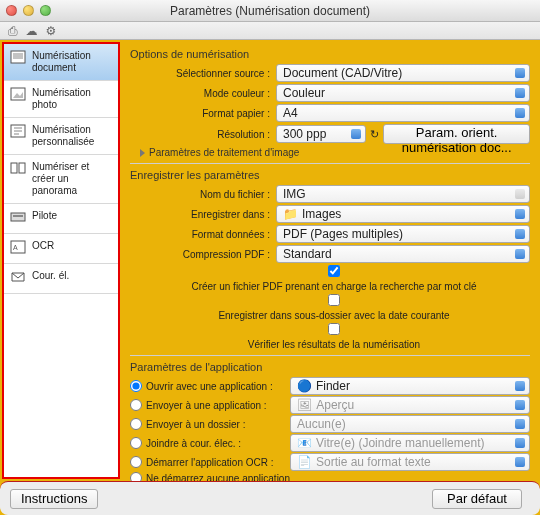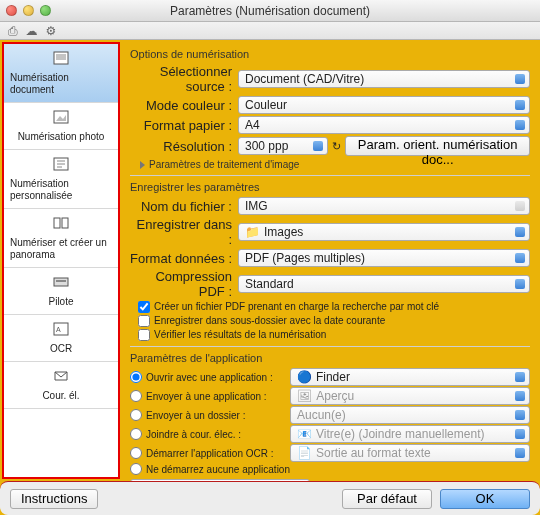--- a/index.html
+++ b/index.html
@@ -8,39 +8,39 @@
   .titlebar { height: 22px; background: linear-gradient(#f6f6f6,#dcdcdc); border-bottom: 1px solid #b6b6b6; display: flex; align-items: center; padding: 0 6px; position: relative; }
   .traffic { display: flex; gap: 6px; }
   .traffic span { width: 11px; height: 11px; border-radius: 50%; display: inline-block; border: 1px solid rgba(0,0,0,0.2); }
   .tl-close { background: radial-gradient(circle at 30% 30%, #ff8b82, #e05045); }
   .tl-min { background: radial-gradient(circle at 30% 30%, #ffe27a, #e0b13e); }
   .tl-max { background: radial-gradient(circle at 30% 30%, #94e07e, #54b147); }
   .titlebar .title { position: absolute; left: 0; right: 0; text-align: center; font-size: 12px; color: #333; }
   .toolbar { height: 18px; background: linear-gradient(#f2f2f2,#e4e4e4); border-bottom: 1px solid #b6b6b6; display: flex; align-items: center; padding: 0 8px; gap: 8px; font-size: 12px; color: #666; }
   .body { display: flex; height: calc(100% - 22px - 18px - 34px); }
   .sidebar { width: 118px; border: 2px solid #e60000; margin: 2px 0 2px 2px; background: #fff; display: flex; flex-direction: column; overflow: hidden; }
-  .side-item { display: flex; align-items: center; gap: 6px; padding: 6px 6px; border-bottom: 1px solid #d8d8d8; font-size: 10px; line-height: 1.2; min-height: 30px; flex-direction: column; }
+  .side-item { display: flex; align-items: flex-start; gap: 6px; padding: 6px 6px; border-bottom: 1px solid #d8d8d8; font-size: 10px; line-height: 1.2; min-height: 30px; }
   .side-item.active { background: linear-gradient(#d4e7f8, #a8cdf0); }
   .side-icon { width: 16px; height: 14px; flex: 0 0 16px; }
   .content { flex: 1; padding: 6px 10px 4px 10px; overflow: hidden; }
   .section-title { font-size: 11px; color: #333; margin: 2px 0 4px 0; }
   .row { display: flex; align-items: center; margin: 2px 0; }
-  .row label.lbl { width: 108px; text-align: right; padding-right: 6px; font-size: 13px; }
+  .row label.lbl { width: 108px; text-align: right; padding-right: 6px; font-size: 10px; margin-left: 38px; }
   select, .btn, input[type=text] {
     font-size: 13px; height: 18px; background: linear-gradient(#fdfdfd,#f0f0f0);
     border: 1px solid #aaa; border-radius: 3px; padding: 0 4px;
   }
   .sel { flex: 1; display: flex; align-items: center; background: linear-gradient(#fdfdfd,#f0f0f0); border: 1px solid #aaa; border-radius: 3px; height: 18px; padding: 0 16px 0 6px; position: relative; font-size: 12px; }
   .sel::after { content: ""; position: absolute; right: 4px; top: 3px; width: 10px; height: 10px; background: linear-gradient(#7fb6ef,#3c82d6); border-radius: 2px; }
   .sel-plain::after { background: linear-gradient(#eaeaea,#cfcfcf); }
   .sel .glyph { margin-right: 4px; }
   .btn { padding: 0 10px; height: 20px; background: linear-gradient(#fdfdfd,#e9e9e9); cursor: pointer; }
   .btn.primary { background: linear-gradient(#b3d8ff,#6fb1f4); border-color: #4a87c9; }
   .hr { border: none; border-top: 1px solid #cfcfcf; margin: 5px 0; }
-  .chk { display: flex; align-items: flex-start; gap: 4px; font-size: 10px; margin: 2px 0 2px 8px; }
+  .chk { display: flex; align-items: center; gap: 4px; font-size: 10px; margin: 2px 0 2px 8px; flex-direction: column; }
   input[type=checkbox], input[type=radio] { margin: 0; width: 12px; height: 12px; }
   .disclose { font-size: 10px; color: #333; display: flex; align-items: center; gap: 4px; margin: 3px 0 3px 10px; }
   .disclose .tri { display: inline-block; width: 0; height: 0; border-left: 5px solid #777; border-top: 4px solid transparent; border-bottom: 4px solid transparent; }
   .resrow { display: flex; align-items: center; gap: 4px; }
   .footer { position: absolute; bottom: 0; left: 0; right: 0; height: 34px; border-top: 1px solid #b91c1c; background: #ededed; display: flex; align-items: center; padding: 0 10px; border-radius: 8px; }
   .footer .spacer { flex: 1; }
   .radio-row { display: flex; align-items: center; margin: 1px 0; gap: 4px; }
   .radio-row .rlabel { width: 156px; font-size: 10px; display: flex; align-items: center; gap: 4px; }
   .radio-row .sel { flex: 1; }
   .dim .sel { color: #999; }
@@ -259,16 +259,15 @@
         <button class="btn" style="width:180px">Fonctions supplémentaires</button>
       </div>
 
     </div>
   </div>
 
   <div class="footer">
     <button class="btn">Instructions</button>
     <div class="spacer"></div>
     <button class="btn" style="width:90px;margin-right:8px">Par défaut</button>
-    <button class="btn primary" style="width:90px">OK</button>
   </div>
 
 </div>
 
 </body></html>

